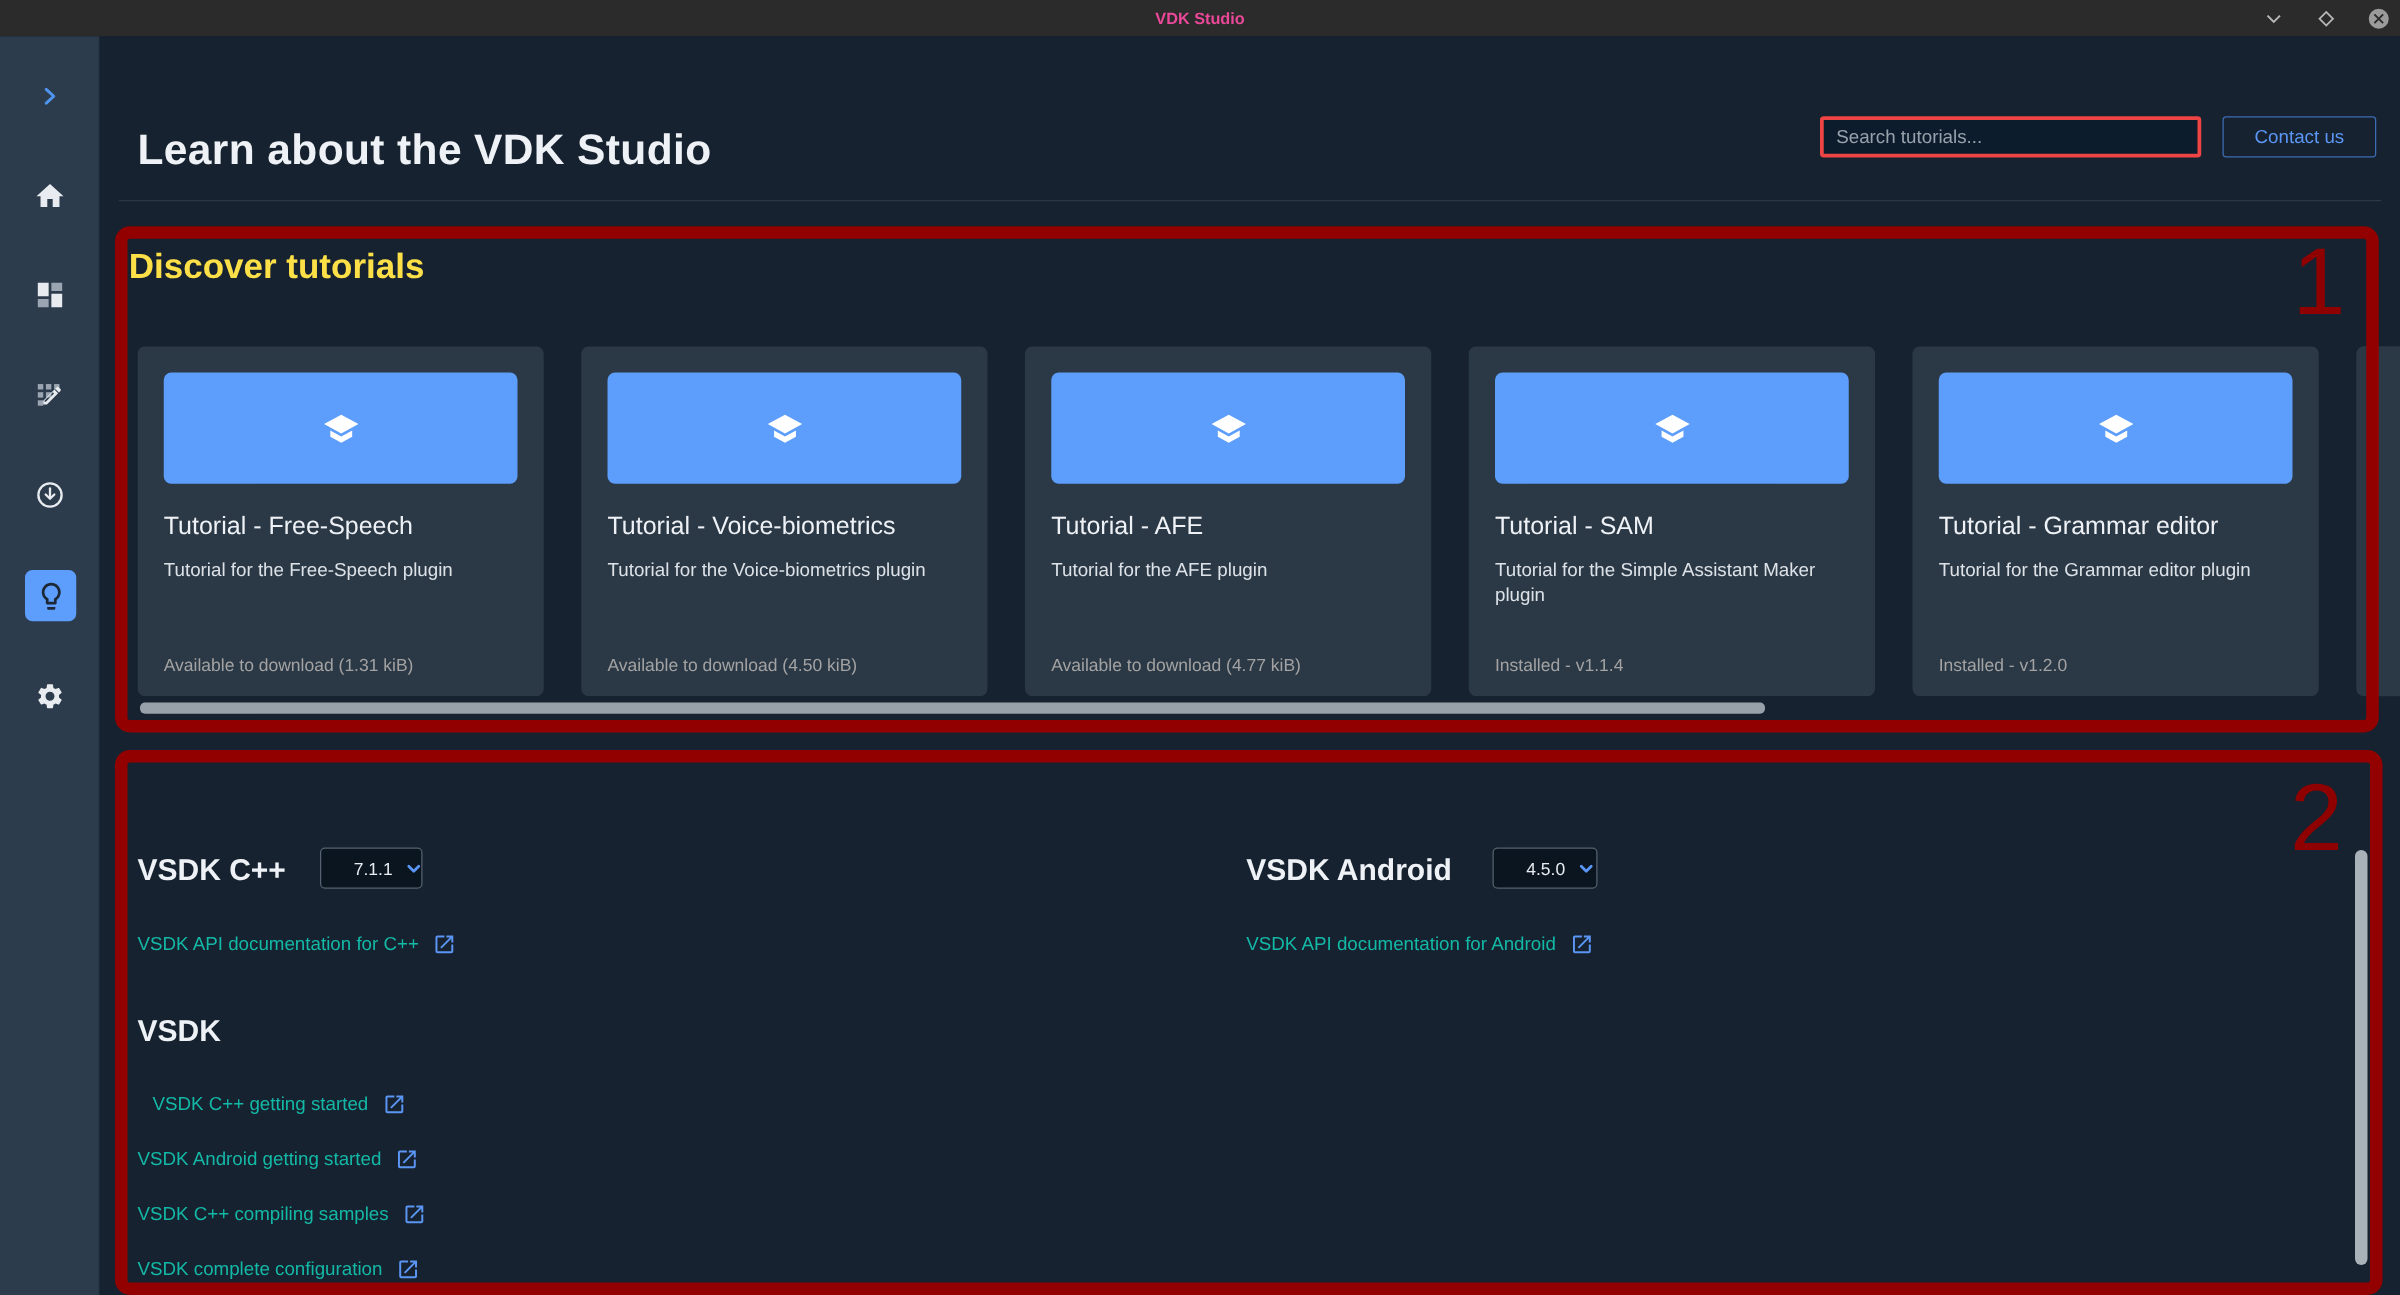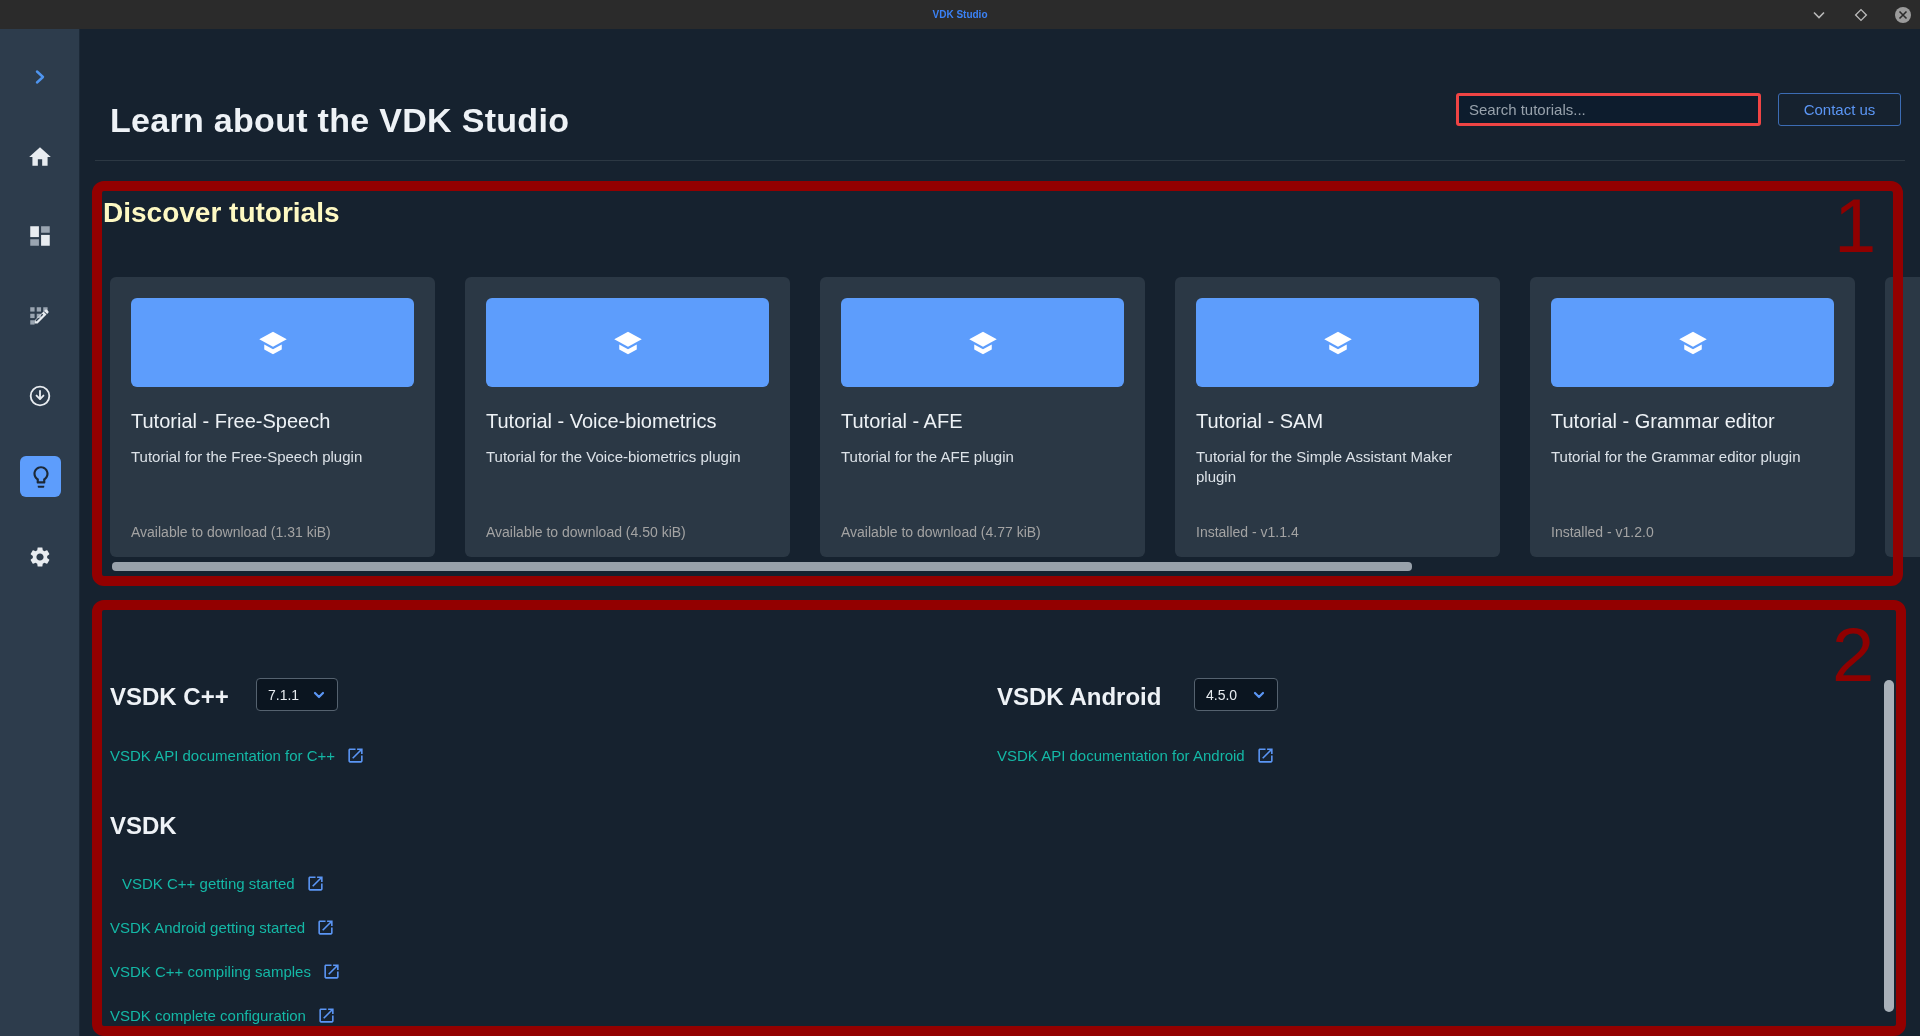--- a/index.html
+++ b/index.html
@@ -9,21 +9,21 @@
     background: #16222f;
     position: relative;
     color: #e8ecf1;
   }
   
   .titlebar {
     position: absolute; top: 0; left: 0; width: 1920px; height: 29px;
     background: #2b2b2b; display: flex; align-items: center; justify-content: center;
     z-index: 10;
   }
-  .titlebar-title { font-size: 10px; font-weight: bold; color: #3b82f6; }
+  .titlebar-title { font-size: 13px; font-weight: bold; color: #ec4899; }
   .titlebar-controls {
     position: absolute; right: 8px; top: 0; height: 29px;
     display: flex; align-items: center; gap: 24px;
   }
   .winctl { width: 18px; height: 18px; display: flex; align-items: center; justify-content: center; cursor: pointer; }
   .close-circle {
     width: 16px; height: 16px; border-radius: 50%; background: #9b9b9b;
     display: flex; align-items: center; justify-content: center;
   }
   
@@ -55,21 +55,21 @@
     position: absolute; left: 1698px; top: 64px; width: 123px; height: 33px;
     background: transparent; border: 1px solid #3c6cb4; border-radius: 3px;
     color: #5b96f5; font-size: 15px; cursor: pointer;
     font-family: "Liberation Sans", sans-serif;
   }
   .header-divider {
     position: absolute; left: 15px; top: 131px; width: 1810px; height: 1px;
     background: #2c3843;
   }
   .section-title {
-    position: absolute; font-size: 28px; font-weight: bold; color: #fef9c3;
+    position: absolute; font-size: 28px; font-weight: bold; color: #fde047;
   }
   
   .cards-row {
     position: absolute; left: 30px; top: 248px; width: 1810px; height: 280px;
     display: flex; gap: 30px; overflow: hidden;
   }
   .card {
     width: 325px; height: 280px; flex: 0 0 325px;
     background: #2b3845; border-radius: 6px;
     display: flex; flex-direction: column; cursor: pointer;
@@ -84,21 +84,21 @@
   .hscrollbar {
     position: absolute; left: 32px; top: 533px; width: 1300px; height: 9px;
     background: #98a1aa; border-radius: 4px; cursor: grab;
   }
   
   .doc-col-title { position: absolute; font-size: 24px; font-weight: bold; color: #eef2f6; }
   .dropdown {
     position: absolute; height: 33px; background: #0b1520;
     border: 1px solid #55626f; border-radius: 4px;
     display: flex; align-items: center; justify-content: space-between;
-    padding: 0 11px; cursor: pointer;
+    padding: 0 26px; cursor: pointer;
   }
   .dropdown-value { font-size: 14px; color: #e8ecf0; margin-right: 10px; }
   .doc-link {
     position: absolute; display: flex; align-items: center; gap: 11px;
     font-size: 15px; color: #14b8a6; cursor: pointer;
   }
   .vscrollbar {
     position: absolute; left: 1804px; top: 651px; width: 10px; height: 332px;
     background: #a9b1b9; border-radius: 5px; cursor: grab;
   }

